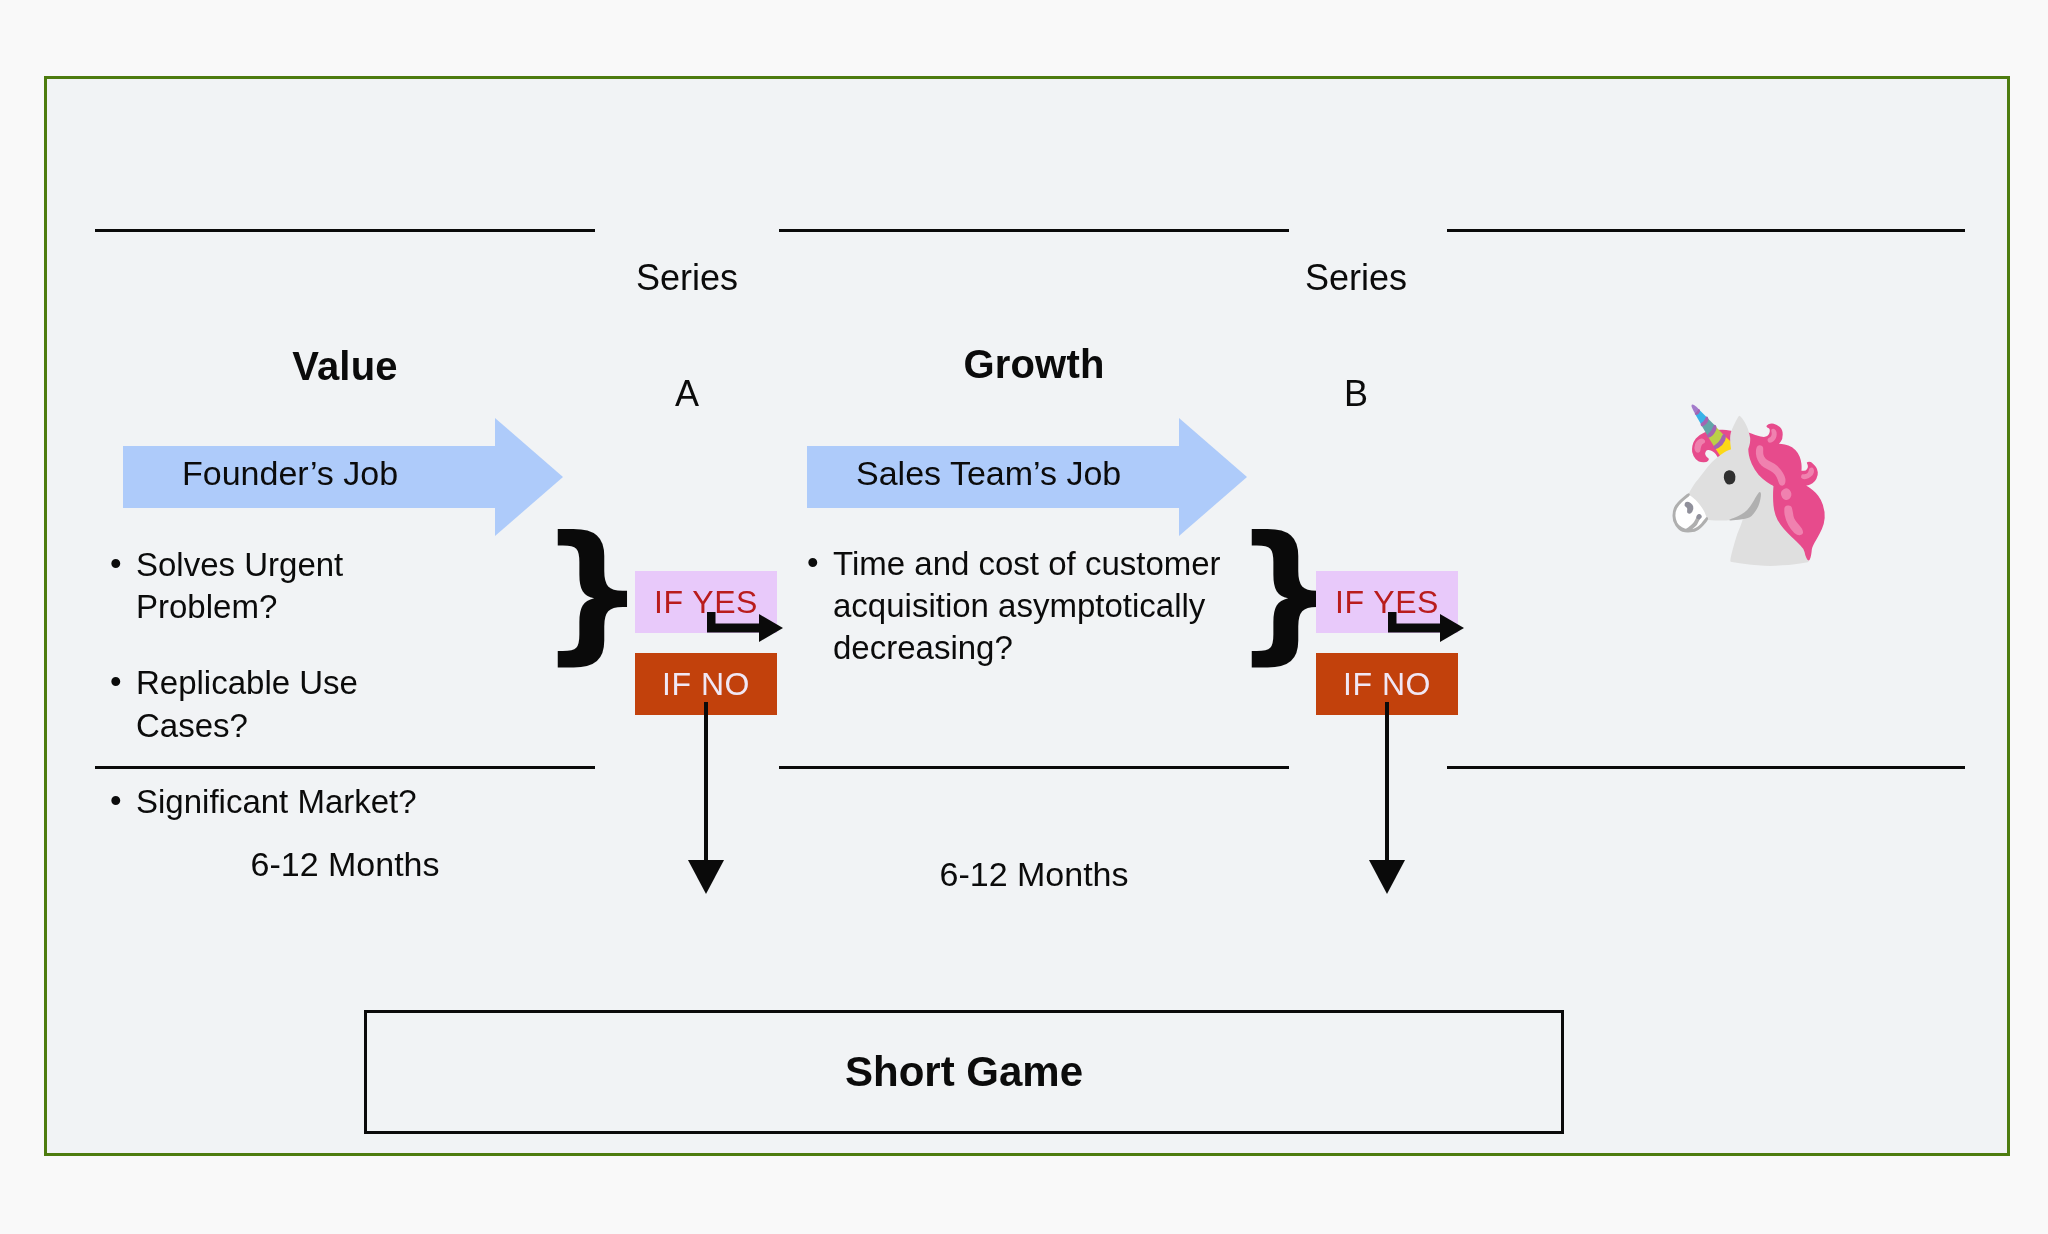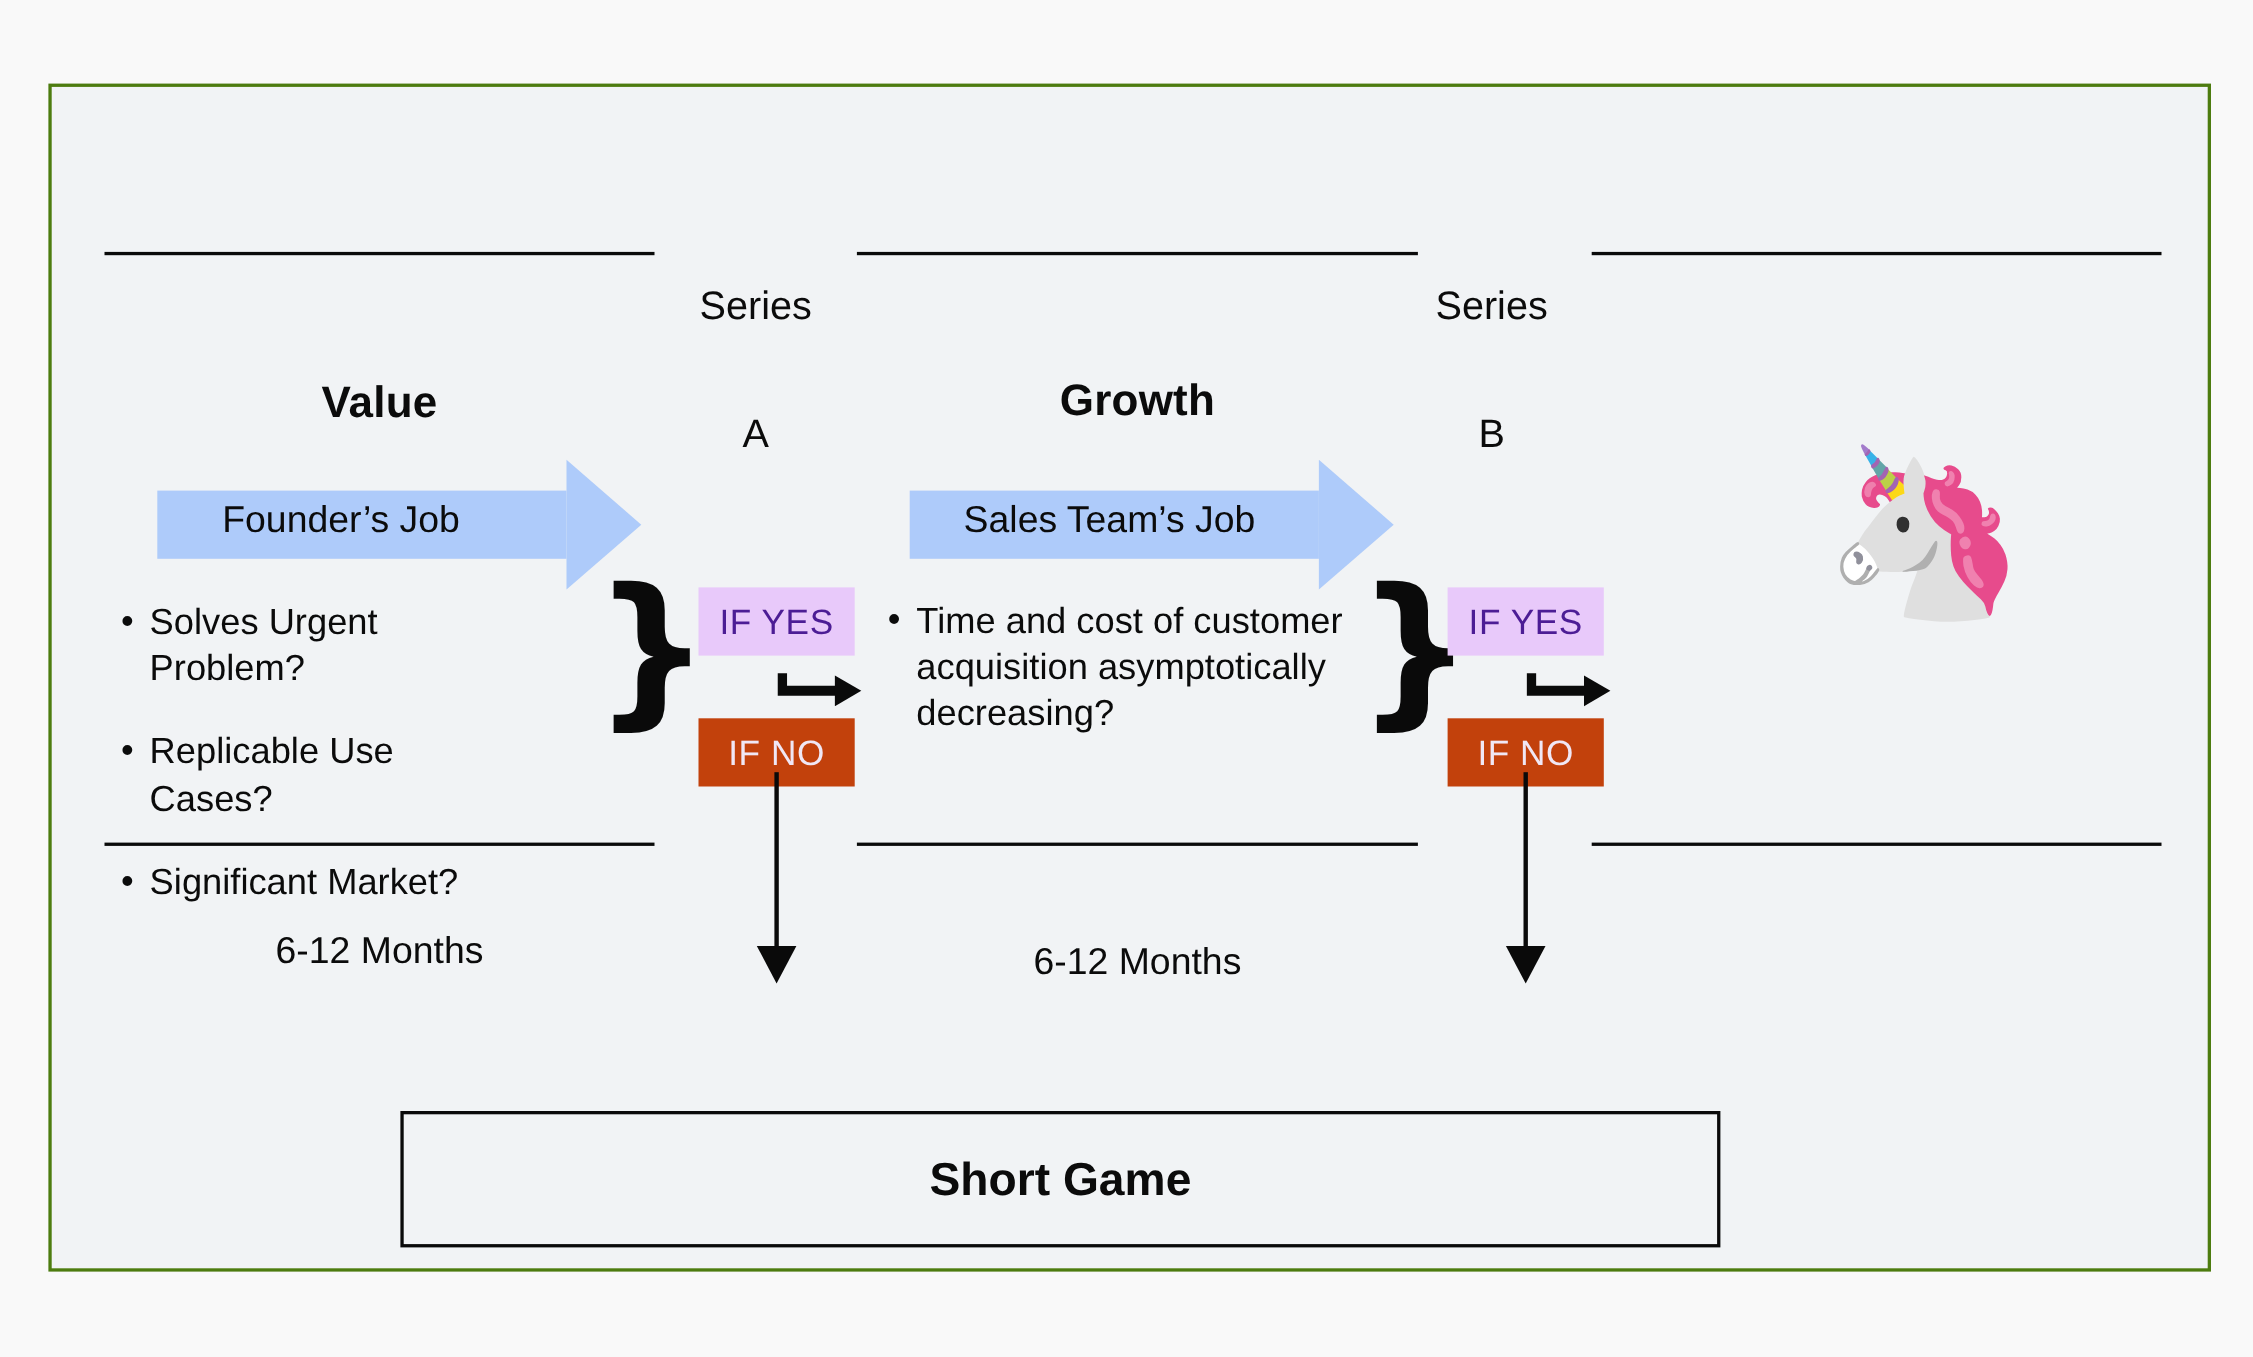--- a/index.html
+++ b/index.html
@@ -60,21 +60,20 @@
     font-weight: normal;
     text-align: center;
     line-height: 1.08;
   }
 
   
   .blue-arrow {
     position: absolute;
     display: flex;
     align-items: center;
-    margin-left: 20px;
   }
   .blue-arrow .shaft {
     position: absolute;
     left: 0;
     top: 28px;
     height: 62px;
     background: #aecbfa;
   }
   .blue-arrow .head {
     position: absolute;
@@ -128,21 +127,22 @@
     position: absolute;
     display: flex;
     align-items: center;
     justify-content: center;
     font-size: 32px;
     letter-spacing: .5px;
     box-sizing: border-box;
   }
   .badge-yes {
     background: #e8c9fa;
-    color: #4c1d95;
+    color: #b91c1c;
+    margin-top: 37px;
   }
   .badge-no {
     background: #c2410c;
     color: #f0e7f5;
     margin-top: 13px;
   }
 
   
   .elbow {
     position: absolute;

